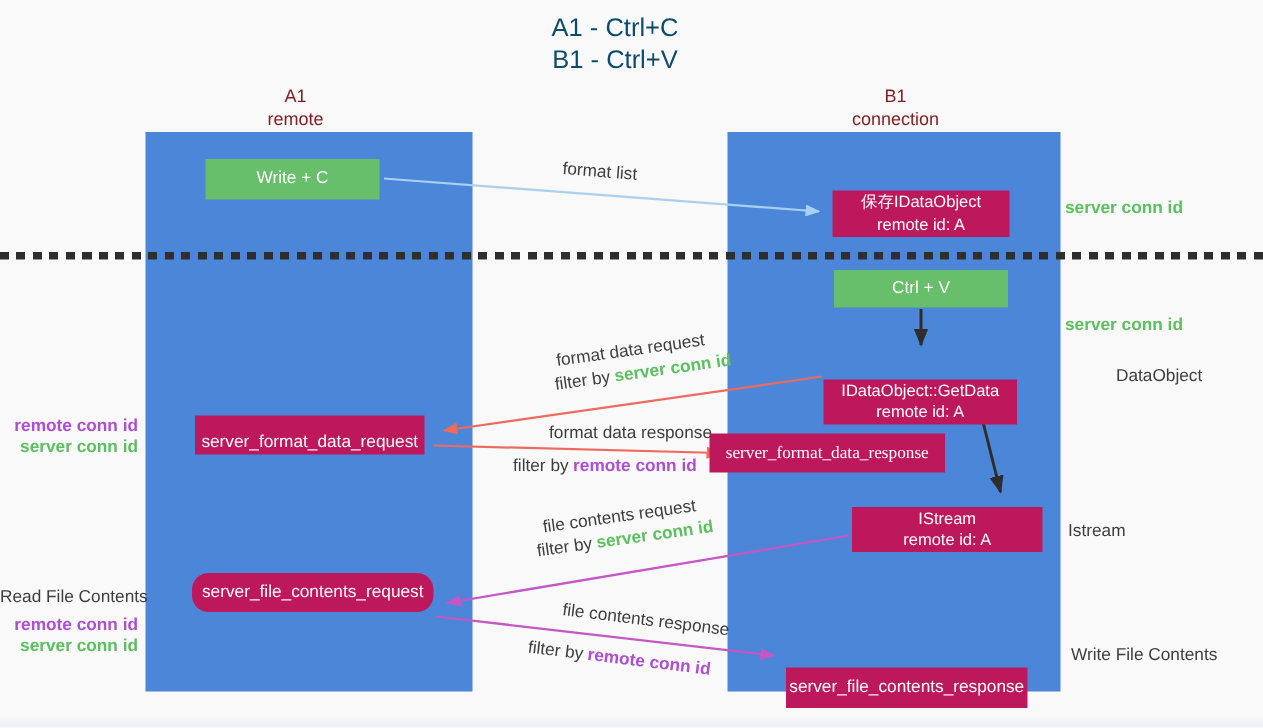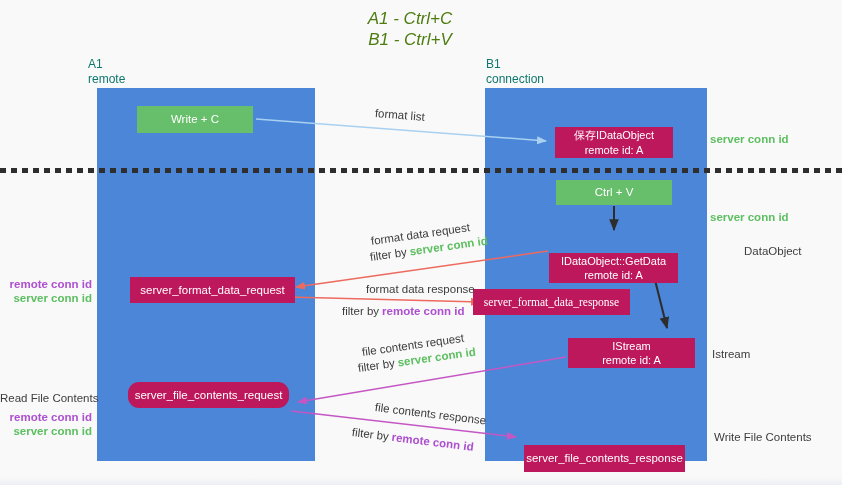--- a/index.html
+++ b/index.html
@@ -8,25 +8,25 @@
     background:#f9f9f9;
   }
   #canvas{
     position:relative;
     width:842px;height:485px;
     background:#f9f9f9;
     overflow:hidden;
   }
   .title{
     position:absolute;left:310px;top:8px;width:200px;
-    text-align:center;font-size:17px;color:#4d7c0f;line-height:1.25;font-style:italic;
+    text-align:center;font-size:17px;color:#0c4a6e;line-height:1.25;
   }
   .col-header{
-    position:absolute;top:57px;
-    font-size:12px;color:#0f766e;line-height:1.25;
+    position:absolute;top:57px;text-align:center;
+    font-size:12px;color:#7f1d1d;line-height:1.25;
   }
   .column{
     position:absolute;top:88px;height:373px;
     background:#4c86d9;
   }
   .divider{
     position:absolute;left:0;top:168px;width:842px;height:5px;
     background:repeating-linear-gradient(90deg,#2e2e2e 0 6px,transparent 6px 11px);
   }
   .node{
@@ -114,21 +114,21 @@
 
   <div class="node green" style="left:556px;top:180px;width:116px;height:25px;">
     <span>Ctrl + V</span>
   </div>
 
   <div class="node orange" style="left:549px;top:253px;width:129px;height:30px;font-size:11px;">
     <span>IDataObject::GetData</span>
     <span>remote id: A</span>
   </div>
 
-  <div class="node orange" style="left:130px;top:277px;width:165px;height:26px;">
+  <div class="node orange" style="left:130px;top:277px;width:153px;height:26px;justify-content:flex-end;">
     <span>server_format_data_request</span>
   </div>
 
   <div class="node orange" style="left:473px;top:289px;width:157px;height:26px;font-family:Liberation Serif, serif;">
     <span>server_format_data_response</span>
   </div>
 
   <div class="node orange" style="left:568px;top:338px;width:127px;height:30px;font-size:11px;">
     <span>IStream</span>
     <span>remote id: A</span>

